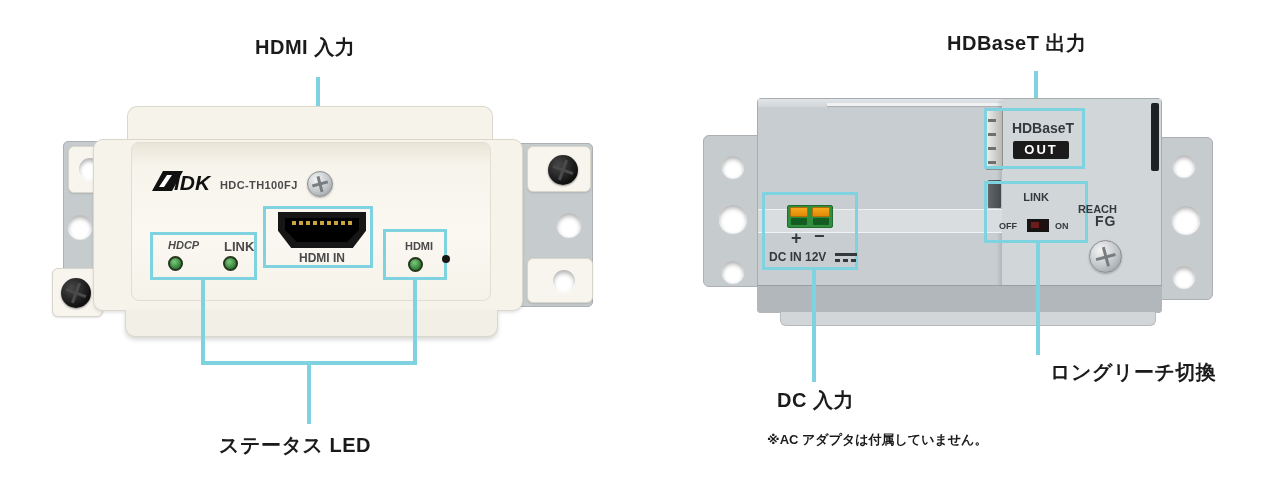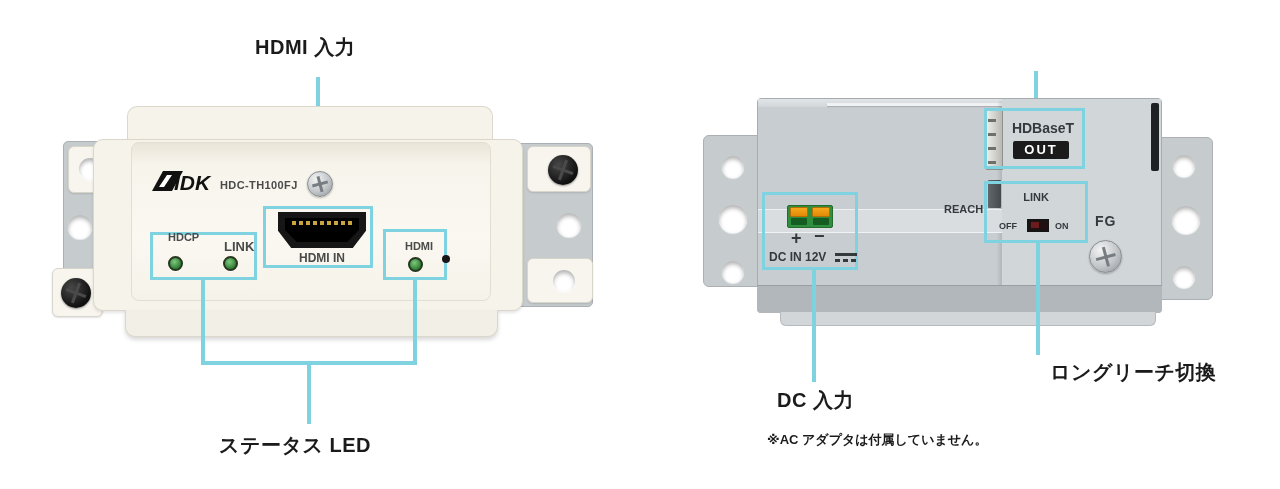--- a/index.html
+++ b/index.html
@@ -126,38 +126,39 @@
       </div>
 
     <div class="cyan-box" style="left:263px; top:206px; width:110px; height:62px;"></div>
     <div class="hdmi-port" style="left:278px; top:212px; width:88px; height:36px;">
       <div class="cavity"></div>
       <div class="pins"></div>
     </div>
     <div class="panel-text" style="left:263px; top:251px; width:110px; text-align:center; font-size:12px;">HDMI IN</div>
 
     <div class="cyan-box" style="left:150px; top:232px; width:107px; height:48px;"></div>
-    <div class="panel-text" style="left:160px; top:231px; font-size:11px;">HDCP</div>
+    <div class="panel-text" style="left:160px; top:239px; font-size:11px;font-style:italic;">HDCP</div>
     <div class="led" style="left:168px; top:256px; width:15px; height:15px;"></div>
     <div class="panel-text" style="left:216px; top:239px; font-size:13px;">LINK</div>
     <div class="led" style="left:223px; top:256px; width:15px; height:15px;"></div>
 
     <div class="cyan-box" style="left:383px; top:229px; width:64px; height:51px;"></div>
     <div class="panel-text" style="left:383px; top:240px; width:64px; text-align:center; font-size:11px;">HDMI</div>
     <div class="led" style="left:408px; top:257px; width:15px; height:15px;"></div>
 
     <div class="pinhole" style="left:442px; top:255px; width:8px; height:8px;"></div>
   </div>
 
   <div class="cyan-v" style="left:201px; top:280px; height:85px;"></div>
   <div class="cyan-v" style="left:413px; top:280px; height:85px;"></div>
   <div class="cyan-h" style="left:201px; top:361px; width:216px;"></div>
   <div class="cyan-v" style="left:307px; top:361px; height:63px;"></div>
   <div class="callout big" style="left:219px; top:432px; font-size:20px;">ステータス LED</div>
 
+  <div class="callout big" style="left:947px; top:30px;">HDBaseT 出力</div>
   <div class="cyan-v" style="left:1034px; top:71px; height:40px;"></div>
 
   <div>
 
     <div class="bracket" style="left:703px; top:135px; width:56px; height:152px; border-radius:6px 0 0 6px;"></div>
     <div class="hole" style="left:722px; top:156px; width:22px; height:22px;"></div>
     <div class="hole" style="left:719px; top:205px; width:28px; height:28px;"></div>
     <div class="hole" style="left:722px; top:261px; width:22px; height:22px;"></div>
 
     <div class="bracket" style="left:1160px; top:137px; width:53px; height:163px; border-radius:0 6px 6px 0;"></div>
@@ -181,21 +182,21 @@
         <span class="notch" style="top:50px;"></span>
     </div>
     <div class="tnub" style="left:988px; top:180px; width:13px; height:28px;"></div>
 
     <div class="cyan-box" style="left:984px; top:108px; width:101px; height:61px;"></div>
     <div class="rp-text" style="left:1004px; top:120px; width:78px; text-align:center; font-size:14px;">HDBaseT</div>
     <div class="out-badge" style="left:1013px; top:141px; width:56px; height:18px;">OUT</div>
 
     <div class="cyan-box" style="left:984px; top:181px; width:104px; height:62px;"></div>
     <div class="rp-text" style="left:995px; top:191px; width:82px; text-align:center; font-size:11px;">LINK</div>
-    <div class="rp-text" style="left:944px; top:203px; width:82px; text-align:left; font-size:11px;">REACH</div>
+    <div class="rp-text" style="left:1035px; top:203px; width:82px; text-align:right; font-size:11px;">REACH</div>
     <div class="rp-text" style="left:999px; top:221px; font-size:9px;">OFF</div>
     <div class="sw-body" style="left:1027px; top:219px; width:22px; height:13px;">
         <span class="sw-knob"></span>
       </div>
     <div class="rp-text" style="left:1055px; top:221px; font-size:9px;">ON</div>
 
     <div class="rp-text" style="left:1095px; top:213px; font-size:14px; letter-spacing:1px;">FG</div>
     <div class="screw silver" style="left:1089px; top:240px; width:33px; height:33px;">
         <span class="slot-h"></span>
         <span class="slot-v"></span>

